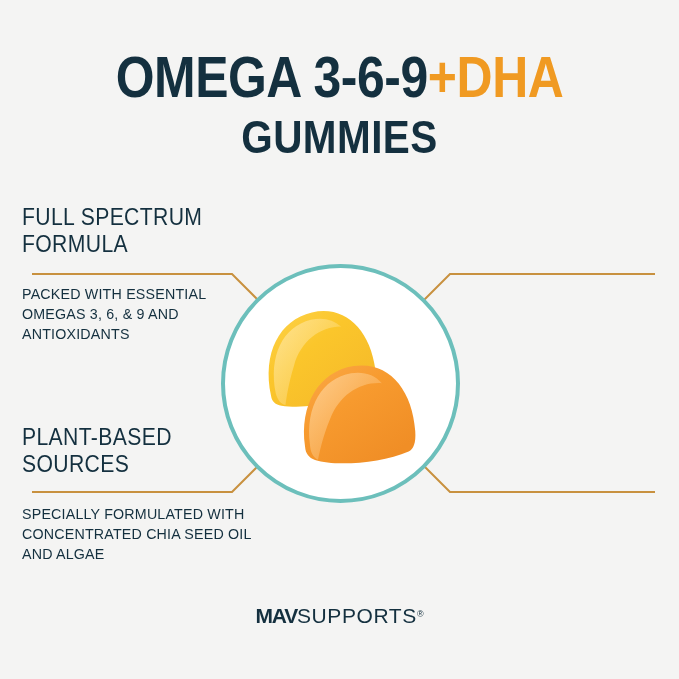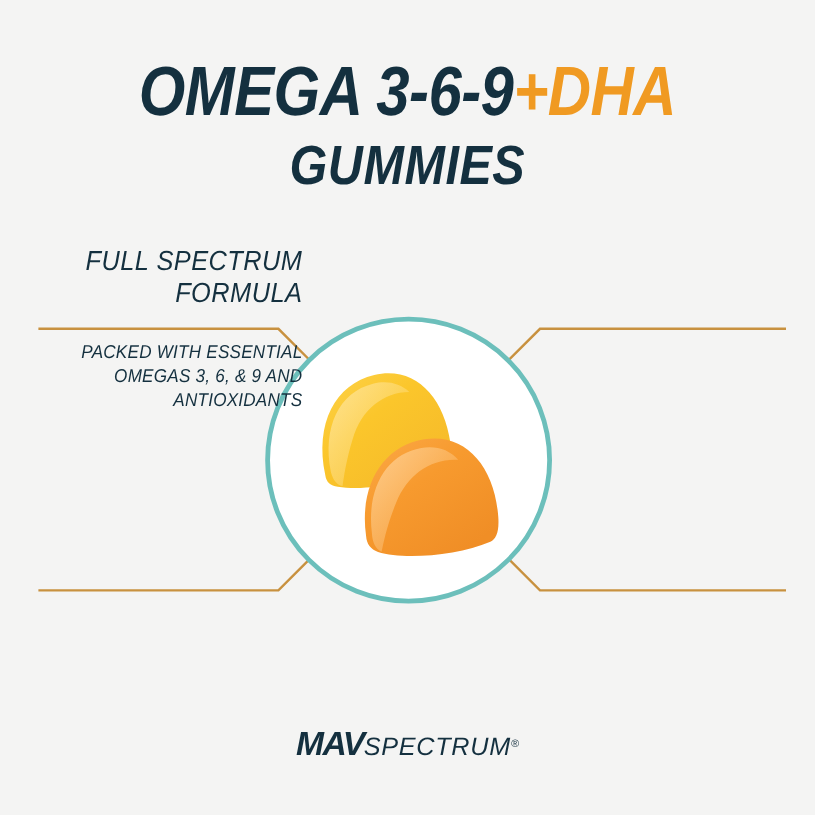--- a/index.html
+++ b/index.html
@@ -12,21 +12,20 @@
     background: #f4f4f3;
     font-family: "Liberation Sans", sans-serif;
     overflow: hidden;
     position: relative;
   }
   .page {
     position: absolute;
     inset: 0;
     width: 679px;
     height: 551px;
-    font-style: italic;
   }
 
   
   .title-block {
     position: absolute;
     top: 48px;
     left: 0;
     width: 679px;
     text-align: center;
   }
@@ -49,21 +48,21 @@
     color: #14303f;
     letter-spacing: 0.5px;
     transform: scaleX(0.88);
     margin-top: 6px;
   }
 
   
   .feature {
     position: absolute;
     width: 250px;
-    text-align: right;
+    text-align: left;
     color: #14303f;
   }
   .f-left { left: 12px; }
   .f-right { left: 418px; }
   .f-top { top: 204px; }
   .f-bot { top: 424px; }
 
   .f-head {
     font-family: "Liberation Sans Narrow", "Liberation Sans", sans-serif;
     font-weight: normal;
@@ -128,21 +127,21 @@
     left: 0;
     top: 604px;
     width: 679px;
     text-align: center;
     color: #14303f;
     white-space: nowrap;
   }
   .logo-mav {
     font-family: "Liberation Sans", sans-serif;
     font-weight: bold;
-    font-size: 28px;
+    font-size: 21px;
     letter-spacing: -1.2px;
     vertical-align: baseline;
   }
   .logo-nutrition {
     font-family: "Liberation Sans Narrow", "Liberation Sans", sans-serif;
     font-weight: normal;
     font-size: 21px;
     letter-spacing: 0.6px;
     vertical-align: baseline;
   }
@@ -229,17 +228,21 @@
       </g>
     </svg>
   </div>
 
   <div class="feature f-left f-top">
     <div class="f-head">FULL SPECTRUM FORMULA</div>
     <div class="f-body body-top">PACKED WITH ESSENTIAL OMEGAS 3, 6, &amp; 9 AND ANTIOXIDANTS</div>
   </div>
 
 
-
-
-  <div class="logo"><span class="logo-mav">MAV</span><span class="logo-nutrition">SPECTRUM</span><span class="logo-reg">®</span></div>
+  <div class="feature f-left f-bot">
+    <div class="f-head">PLANT-BASED SOURCES</div>
+    <div class="f-body body-bot">SPECIALLY FORMULATED WITH CONCENTRATED CHIA SEED OIL AND ALGAE</div>
+  </div>
+
+
+  <div class="logo"><span class="logo-mav">MAV</span><span class="logo-nutrition">SUPPORTS</span><span class="logo-reg">®</span></div>
 
 </div>
 
 </body></html>

